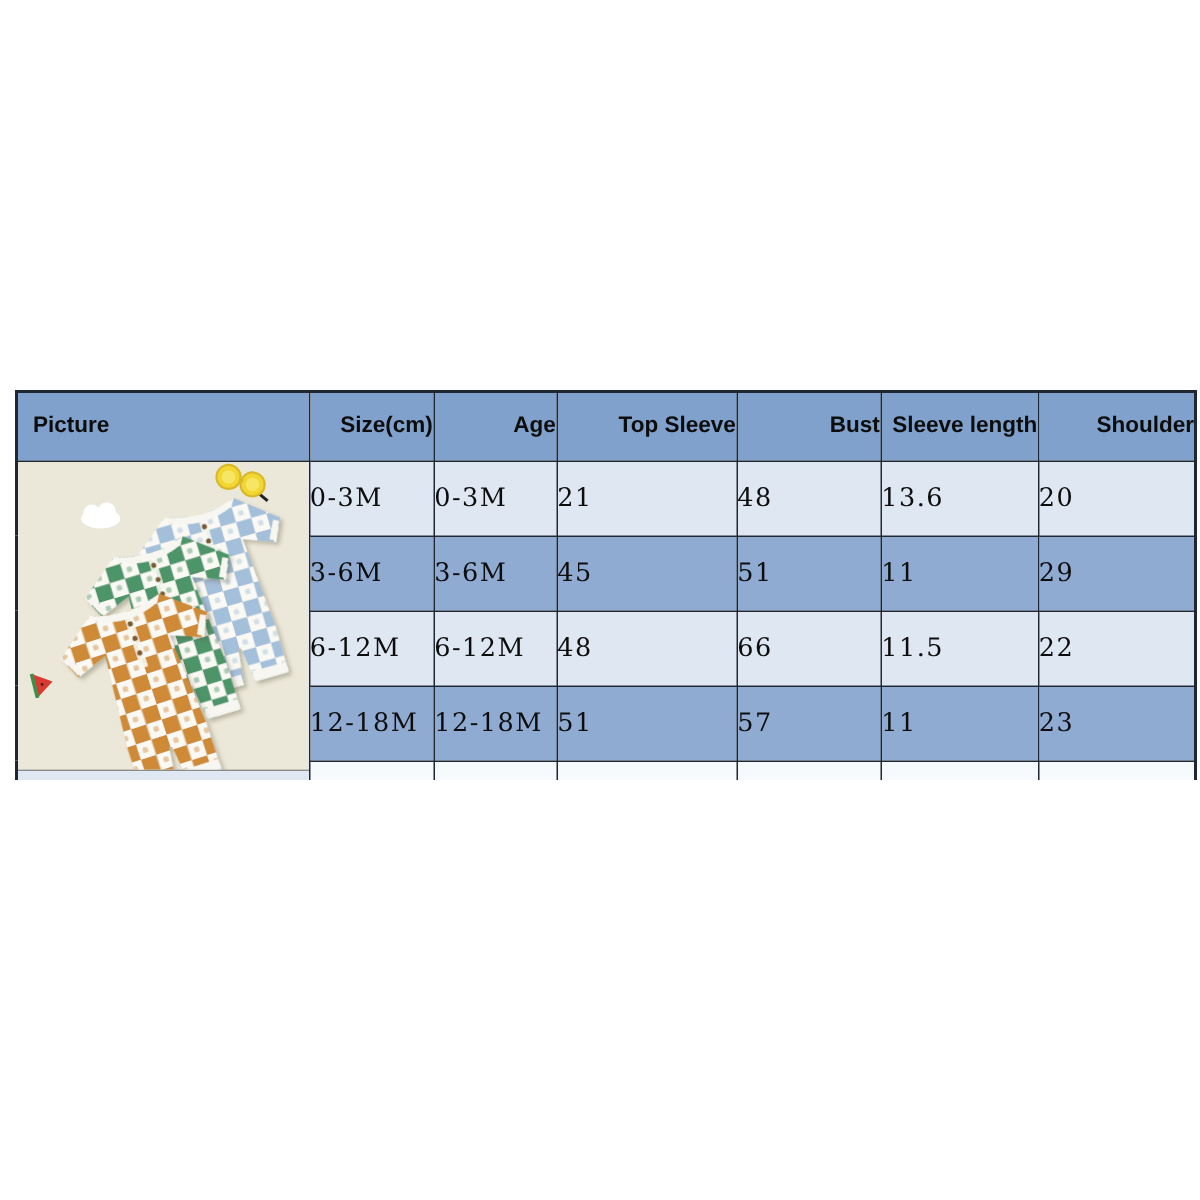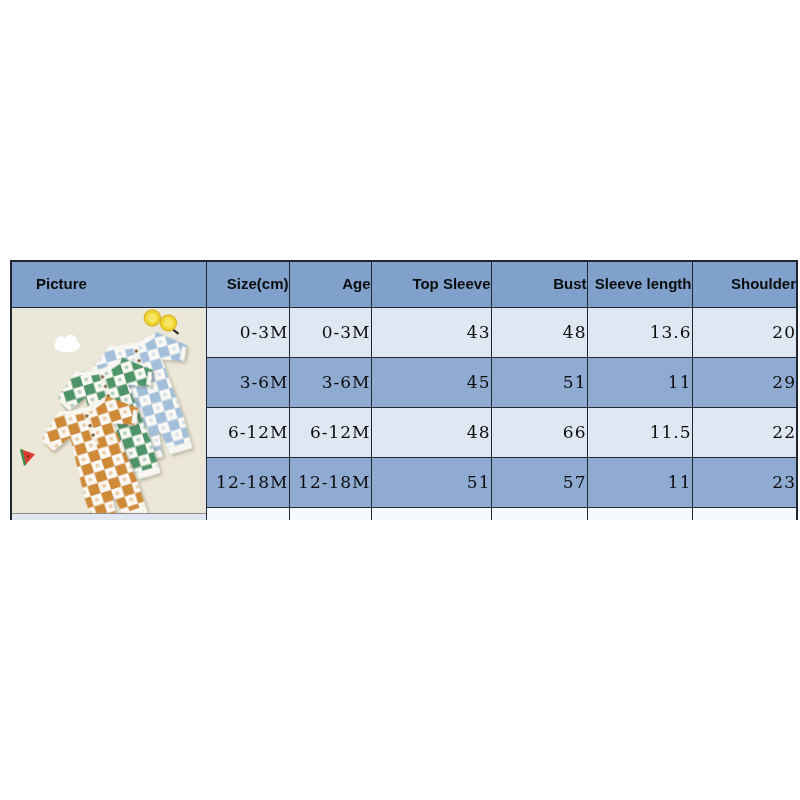--- a/index.html
+++ b/index.html
@@ -17,24 +17,24 @@
     border: 2px solid var(--border, #1f2733);
   }
   th, td { border: 1px solid var(--border, #1f2733); overflow: hidden; }
 
   th {
     background: var(--header-bg, #7fa1cb);
     color: var(--text, #0d0d0d);
     font: bold 15px/1.1 "Liberation Sans", sans-serif;
     text-align: right; height: 46px;
   }
-  th.col-picture { text-align: left; padding-left: 24px; }
+  th.col-picture { text-align: left; padding-left: 10px; }
 
   td {
-    height: 50px; text-align: right; vertical-align: middle;
+    height: 50px; text-align: left; vertical-align: middle;
     color: var(--text, #0d0d0d);
     font-family: "DejaVu Serif", "Liberation Serif", serif;
     font-size: 17px; letter-spacing: 1px;
   }
   tr.row-light td { background: var(--row-light, #dee7f2); }
   tr.row-dark  td { background: var(--row-dark, #8fabd2); }
   tr.row-partial td { background: var(--partial-row-bg, #f7fafd); height: 30px; }
 
   td.picture-cell { background: #ffffff; padding: 0; vertical-align: top; }
   .photo-frame { width: 100%; height: 206px; border-bottom: 1px solid #8d8d86; }
@@ -153,21 +153,21 @@
                 <g>
                   <path d="M9,142 L23,147 L13,158 Z" fill="#da3a30"></path>
                   <path d="M9,142 L13,158" stroke="#3f8e4b" stroke-width="2.5" fill="none"></path>
                   <circle cx="16" cy="149" r="0.9" fill="#3a2410"></circle>
                 </g>
               </svg>
             </div>
           </td>
           <td>0-3M</td>
           <td>0-3M</td>
-          <td>43</td>
+          <td>21</td>
           <td>48</td>
           <td>13.6</td>
           <td>20</td>
         </tr>
         <tr class="row-dark">
           <td>3-6M</td>
           <td>3-6M</td>
           <td>45</td>
           <td>51</td>
           <td>11</td>

